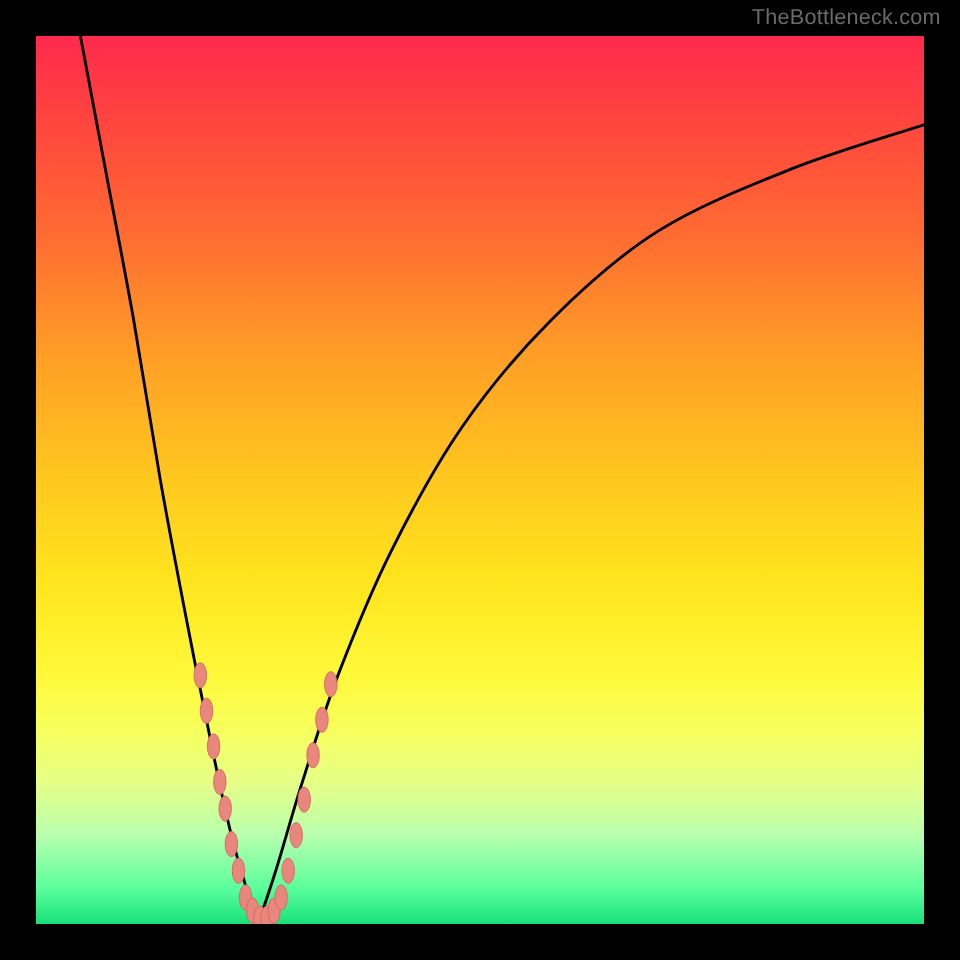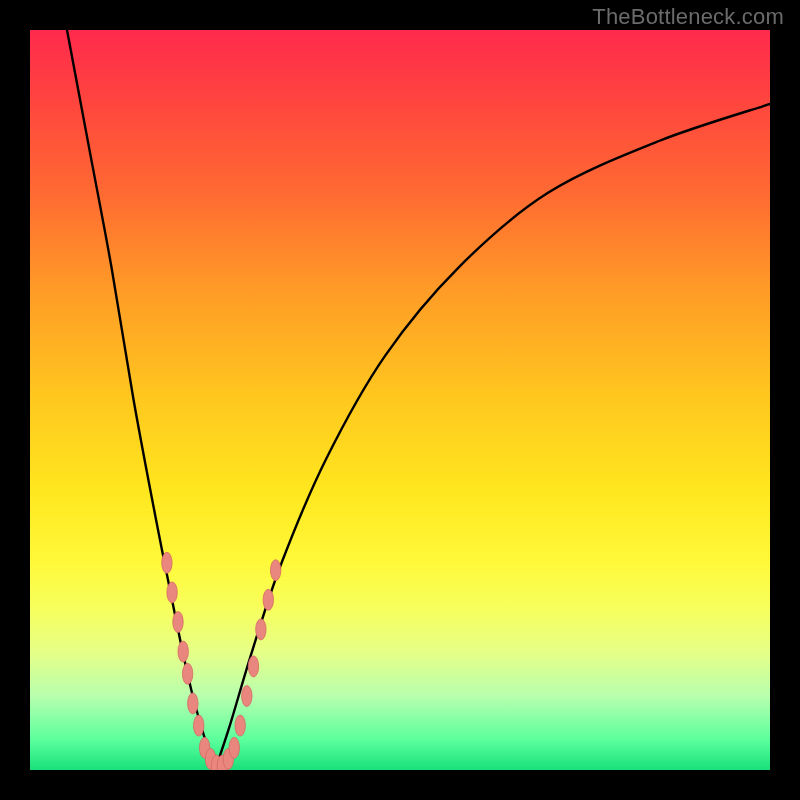--- a/index.html
+++ b/index.html
@@ -39,21 +39,21 @@
       #b8ffae 90%,
       #5aff9c 96%,
       #18e07a 100%
     );
   }
   .watermark {
     position: absolute;
     top: 4px;
     right: 16px;
     color: #6b6b6b;
-    font-size: 22px;
+    font-size: 18px;
     font-weight: 500;
     letter-spacing: 0.2px;
     z-index: 40;
   }
   svg.curves {
     position: absolute;
     top: 0;
     left: 0;
     width: 740px;
     height: 740px;

